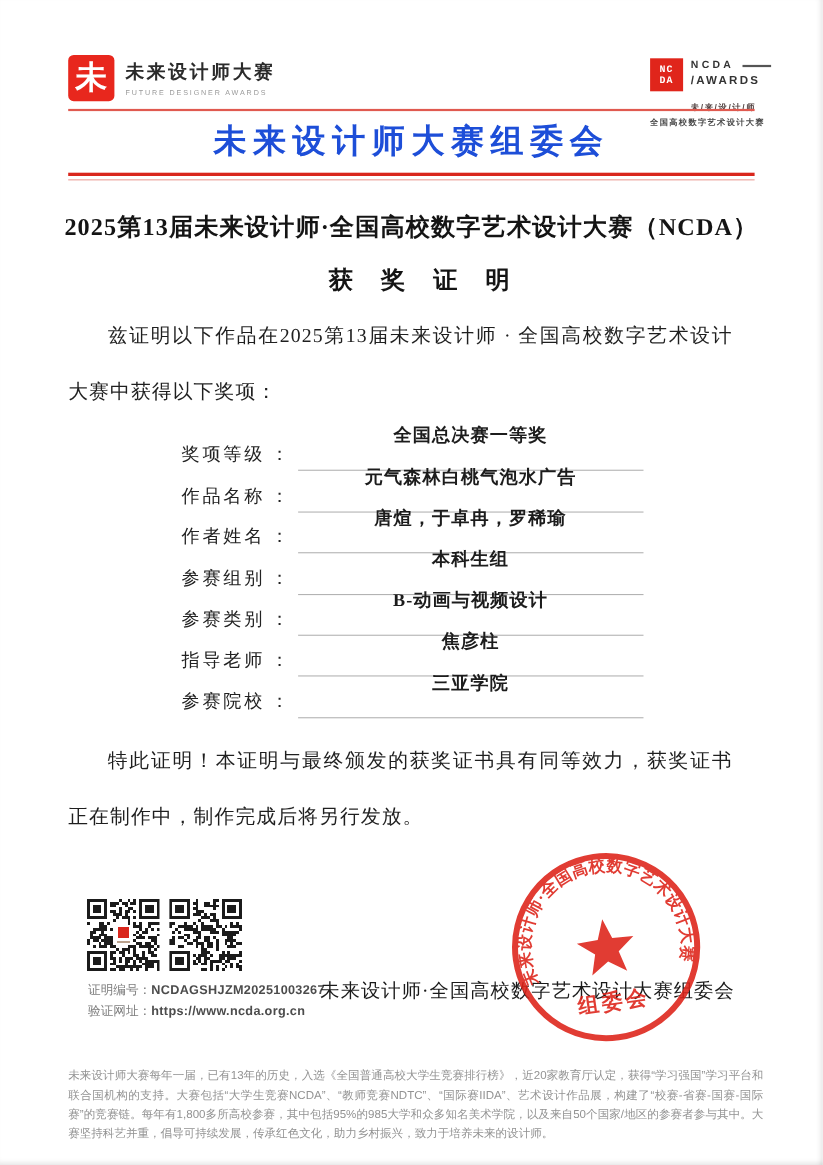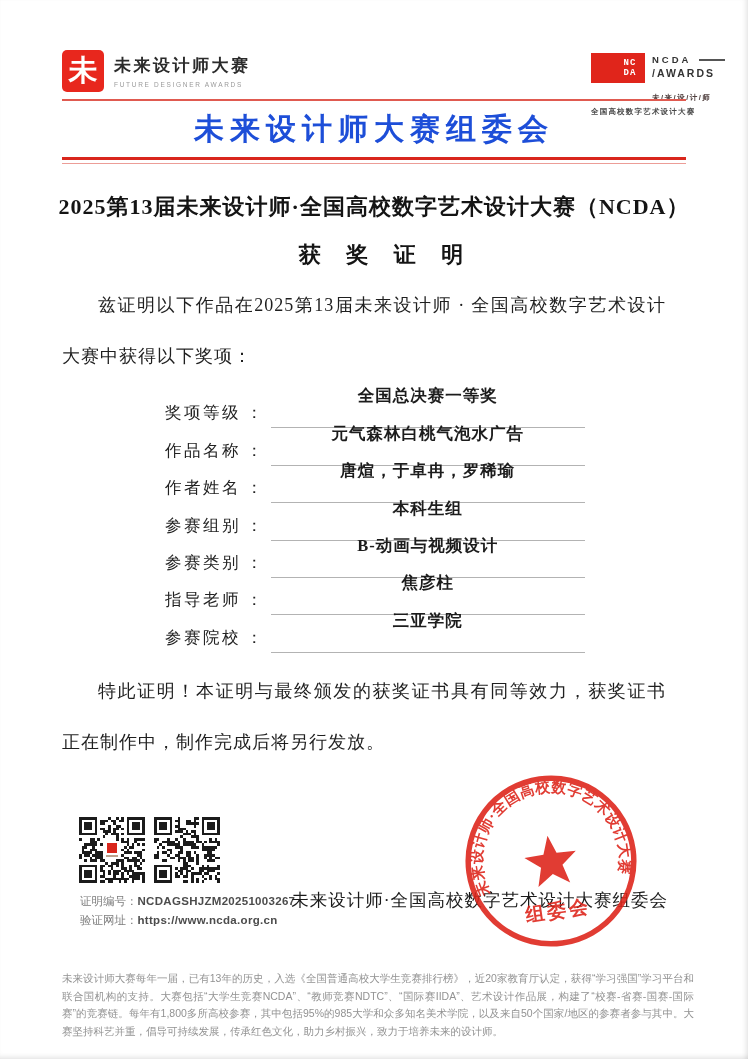--- a/index.html
+++ b/index.html
@@ -9,21 +9,21 @@
 
   
   .brand-left{position:absolute;left:62px;top:50px;display:flex;align-items:flex-start;}
   .bl-mark{width:42px;height:42px;background:#e8271d;border-radius:5px;color:#fff;display:flex;align-items:center;justify-content:center;font-size:29px;font-weight:bold;}
   .bl-text{margin-left:10px;padding-top:4px;font-family:"Liberation Sans","DejaVu Sans",sans-serif;}
   .bl-title{font-size:17px;font-weight:bold;color:#2b2b2b;letter-spacing:2.5px;}
   .bl-sub{font-size:6.5px;color:#9a9a9a;letter-spacing:1.7px;margin-top:4px;}
 
   .brand-right{position:absolute;left:591px;top:53px;font-family:"Liberation Sans","DejaVu Sans",sans-serif;}
   .br-top{display:flex;}
-  .br-mark{width:30px;height:30px;background:#e0251b;color:#fff;display:flex;flex-direction:column;align-items:center;justify-content:center;font-size:9px;font-weight:bold;line-height:10px;letter-spacing:1px;font-family:"Liberation Mono","DejaVu Sans Mono",monospace;padding-left:24px;}
+  .br-mark{width:30px;height:30px;background:#e0251b;color:#fff;display:flex;flex-direction:column;align-items:center;justify-content:center;font-size:9px;font-weight:bold;line-height:10px;letter-spacing:1px;font-family:"Liberation Mono","DejaVu Sans Mono",monospace;}
   .br-col{margin-left:7px;padding-top:1px;}
   .br-l1{font-size:9.5px;font-weight:bold;letter-spacing:3px;color:#333;display:flex;align-items:center;}
   .br-dash{width:26px;height:2px;background:#555;margin-left:8px;}
   .br-l2{font-size:10.5px;font-weight:bold;letter-spacing:2px;color:#333;margin-top:2px;}
   .br-l3{font-size:7.5px;color:#50403f;letter-spacing:1.5px;margin-top:14px;font-weight:bold;}
   .br-l4{font-size:7.5px;font-weight:bold;letter-spacing:1.2px;color:#4a4a4a;margin-top:4px;}
 
   
   .banner{position:absolute;left:62px;top:99px;width:624px;}
   .banner-line-top{height:2px;background:#e05a50;}

